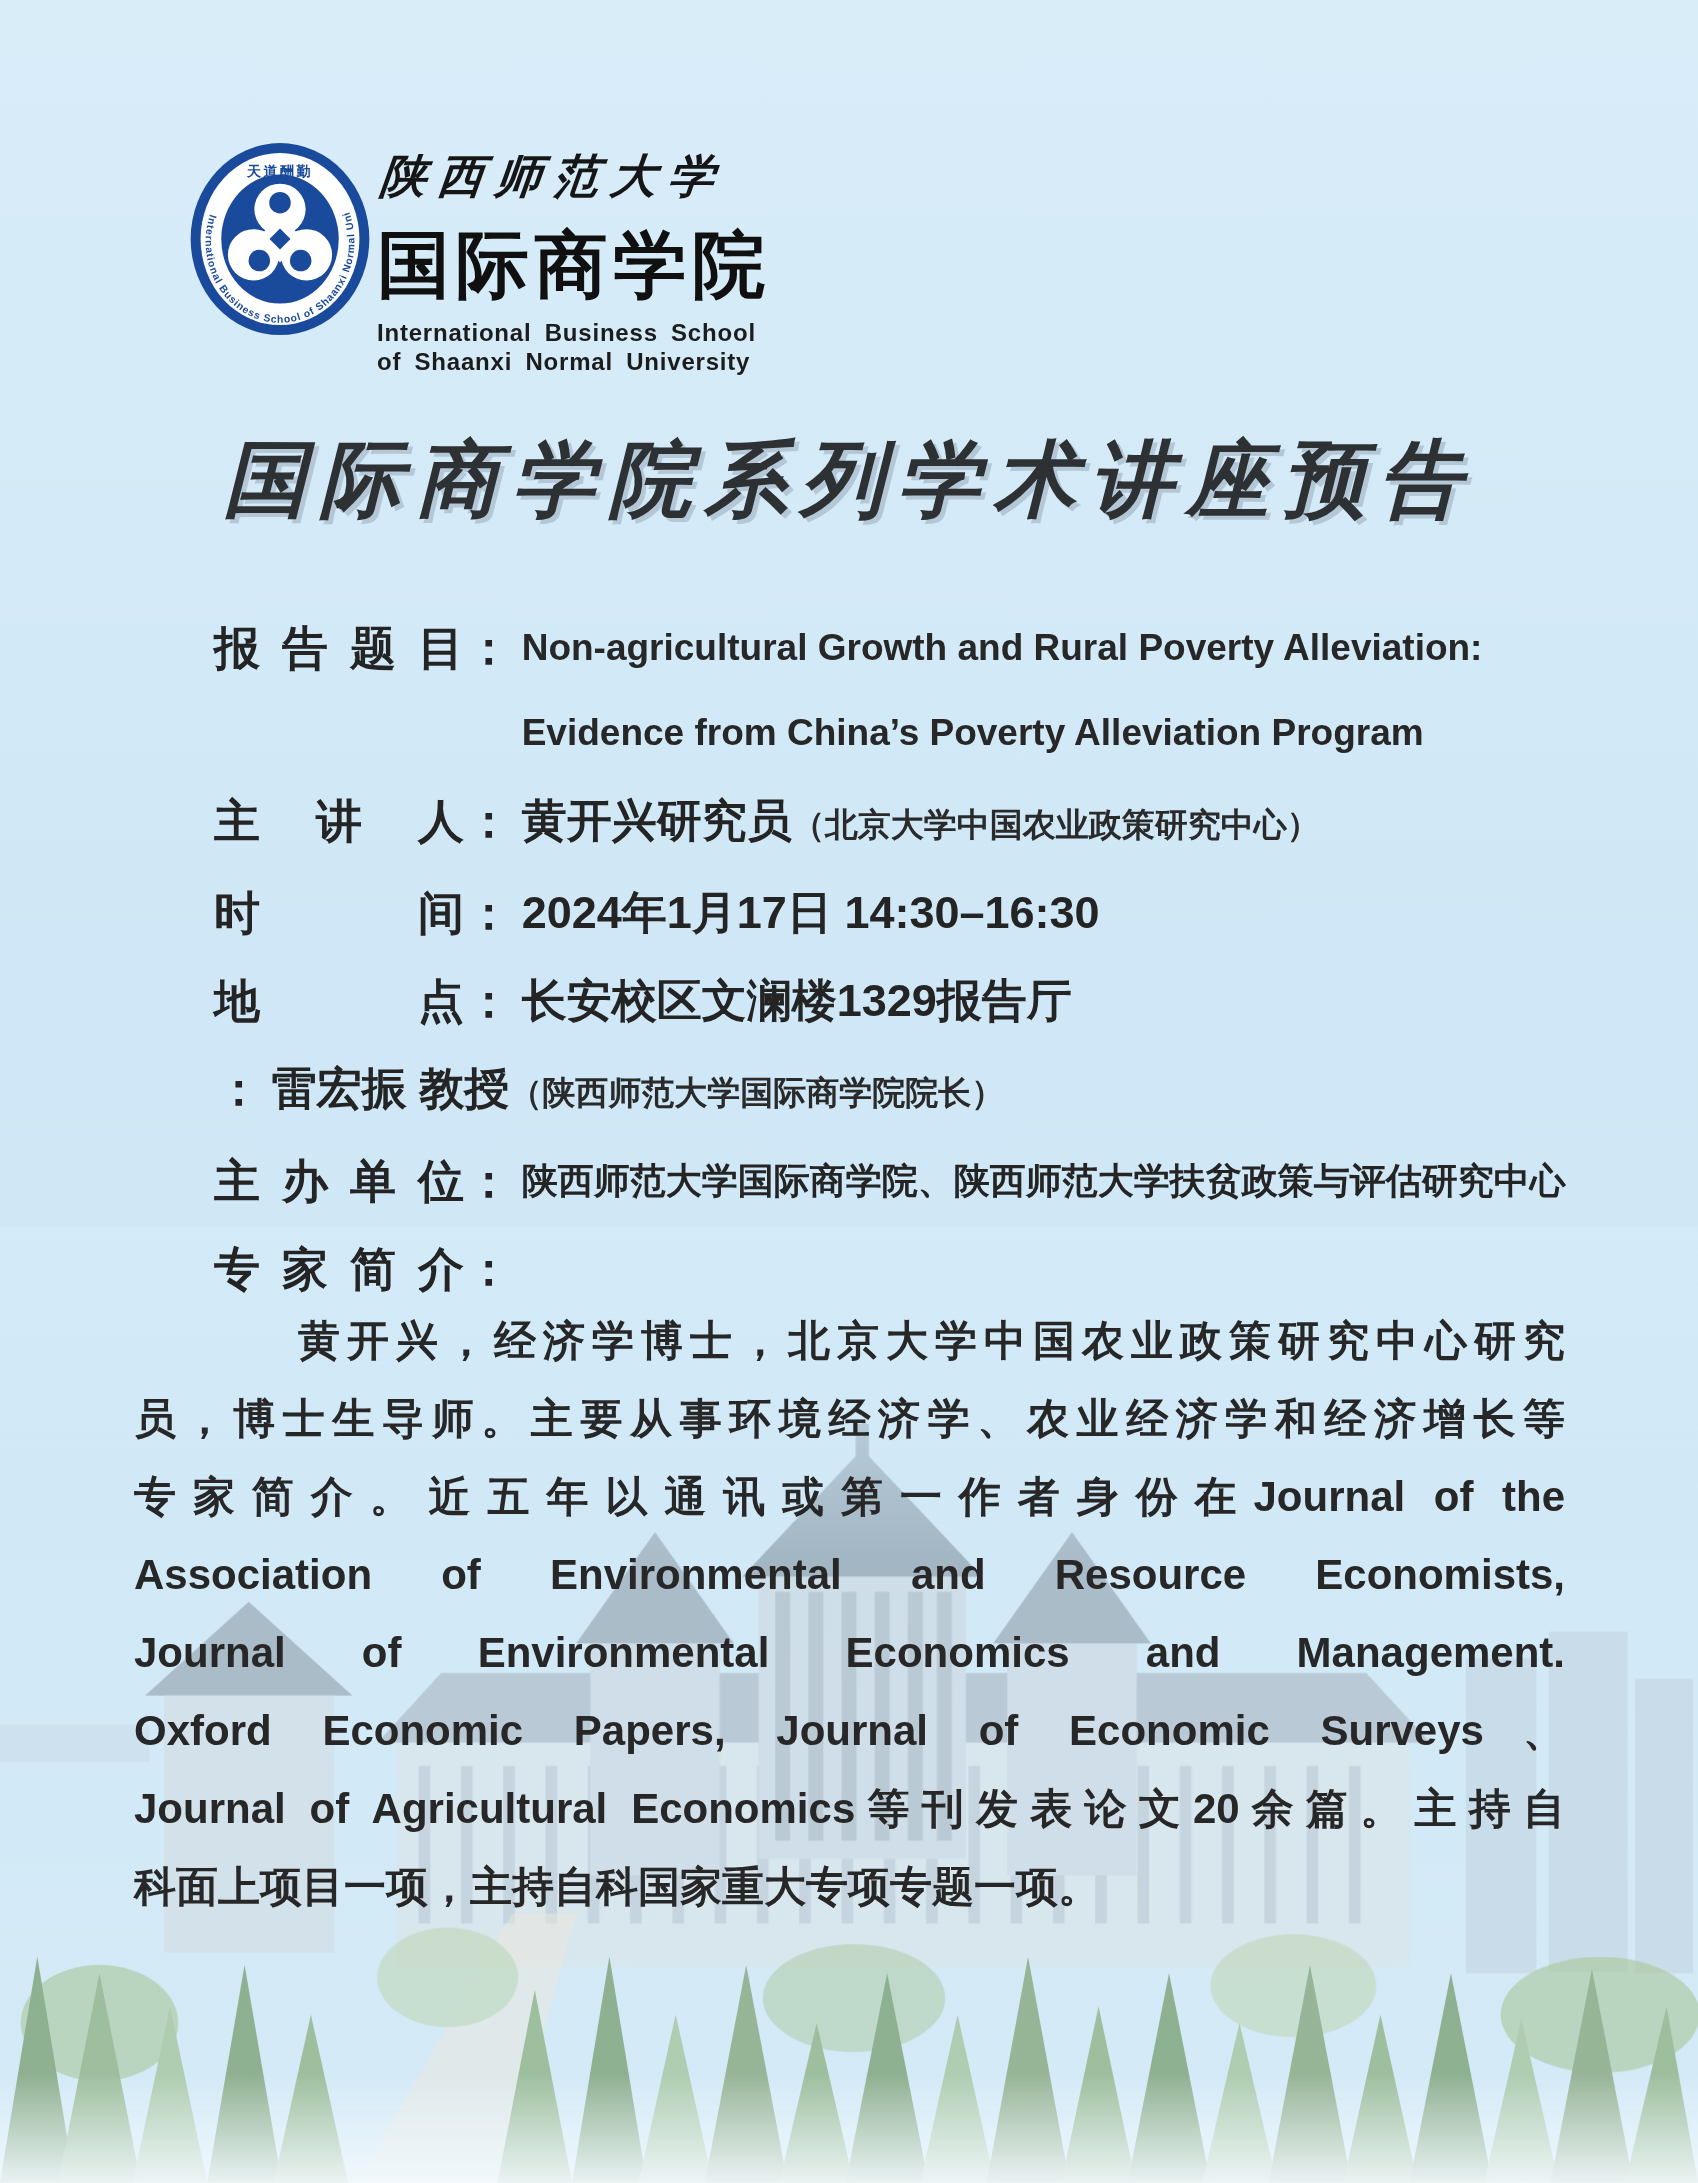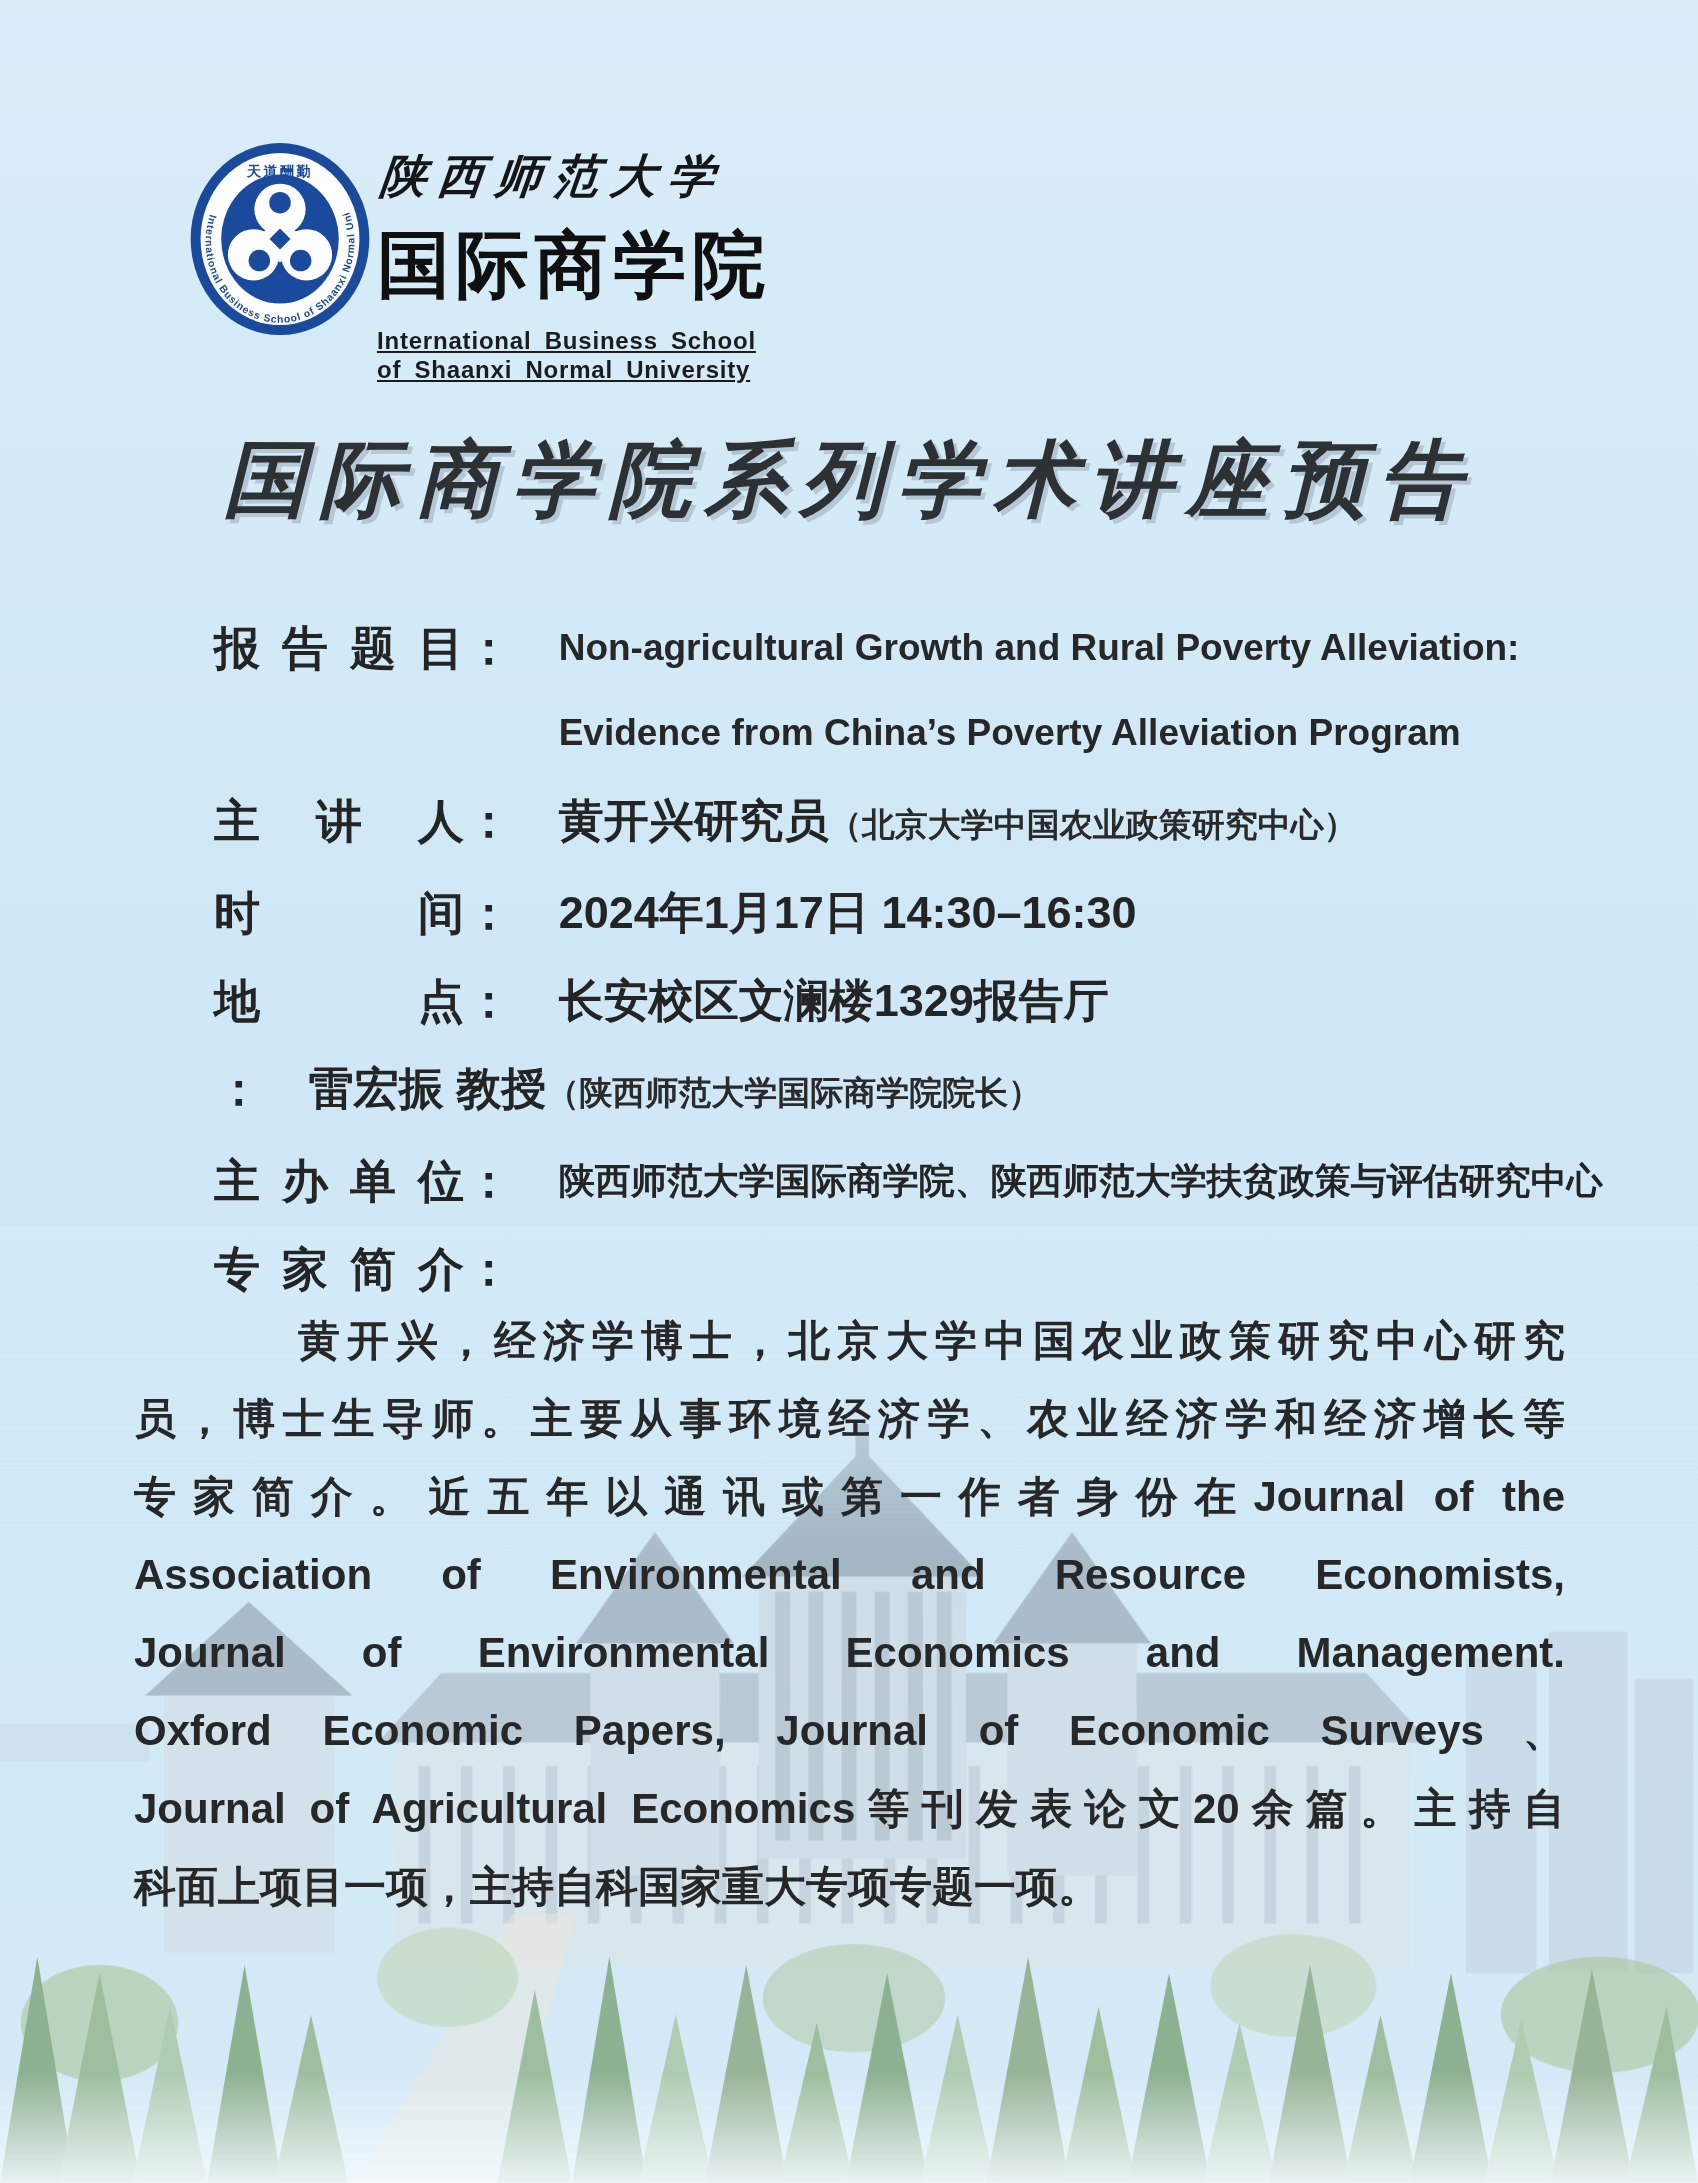--- a/index.html
+++ b/index.html
@@ -22,41 +22,41 @@
     font-family:"DejaVu Serif","Liberation Serif",serif;
     font-style:italic;font-weight:700;font-size:46px;letter-spacing:11.6px;
     color:#161616;transform:skewX(-6deg);transform-origin:left bottom;
     white-space:nowrap;
   }
   .school-cn{
     margin-top:20px;font-size:73px;font-weight:900;letter-spacing:5.8px;
     line-height:1.0;color:#101010;white-space:nowrap;
   }
   .school-en{
-    margin-top:26px;font-size:24px;font-weight:bold;color:#1c1c1c;
-    line-height:1.2;letter-spacing:0.8px;word-spacing:5.8px;white-space:nowrap;text-decoration:underline;
+    margin-top:18px;font-size:24px;font-weight:bold;color:#1c1c1c;
+    line-height:1.2;letter-spacing:0.8px;word-spacing:5.8px;white-space:nowrap;
   }
   
   .main-title{
     position:absolute;left:0;right:0;top:425px;z-index:2;
     text-align:center;font-size:83px;font-weight:900;letter-spacing:13.3px;
     color:#2e3134;white-space:nowrap;
     text-shadow:4.1px 4.1px 0 rgba(140,158,175,0.45);
     font-style:italic;
   }
   
   .fields{position:absolute;left:214px;top:618px;width:1360px;z-index:2;}
   .frow{display:flex;align-items:flex-start;margin-bottom:28px;}
   .flabel{
     display:inline-block;width:250px;flex:0 0 250px;
     font-size:46px;font-weight:900;line-height:60px;color:#242424;
     text-align:justify;text-align-last:justify;white-space:nowrap;
   }
   .fcolon{font-size:46px;font-weight:900;line-height:60px;margin:0 10px 0 1.7px;color:#242424;}
-  .fval{flex:1;margin-left:37px;}
+  .fval{flex:1;}
   .val-main{font-size:45px;font-weight:900;line-height:60px;color:#242424;white-space:nowrap;}
   .val-note{font-size:33px;font-weight:bold;line-height:60px;color:#2a2a2a;white-space:nowrap;}
   .val-en{font-size:37px;font-weight:bold;line-height:60px;color:#272727;white-space:nowrap;}
   .val-en + .val-en{margin-top:25px;}
   .val-org{font-size:36px;font-weight:900;line-height:60px;color:#242424;white-space:nowrap;}
   
   .bio{position:absolute;left:134px;top:1302px;width:1431px;z-index:2;}
   .bio-line{
     font-size:42px;font-weight:900;color:#272727;
     height:78px;line-height:78px;

